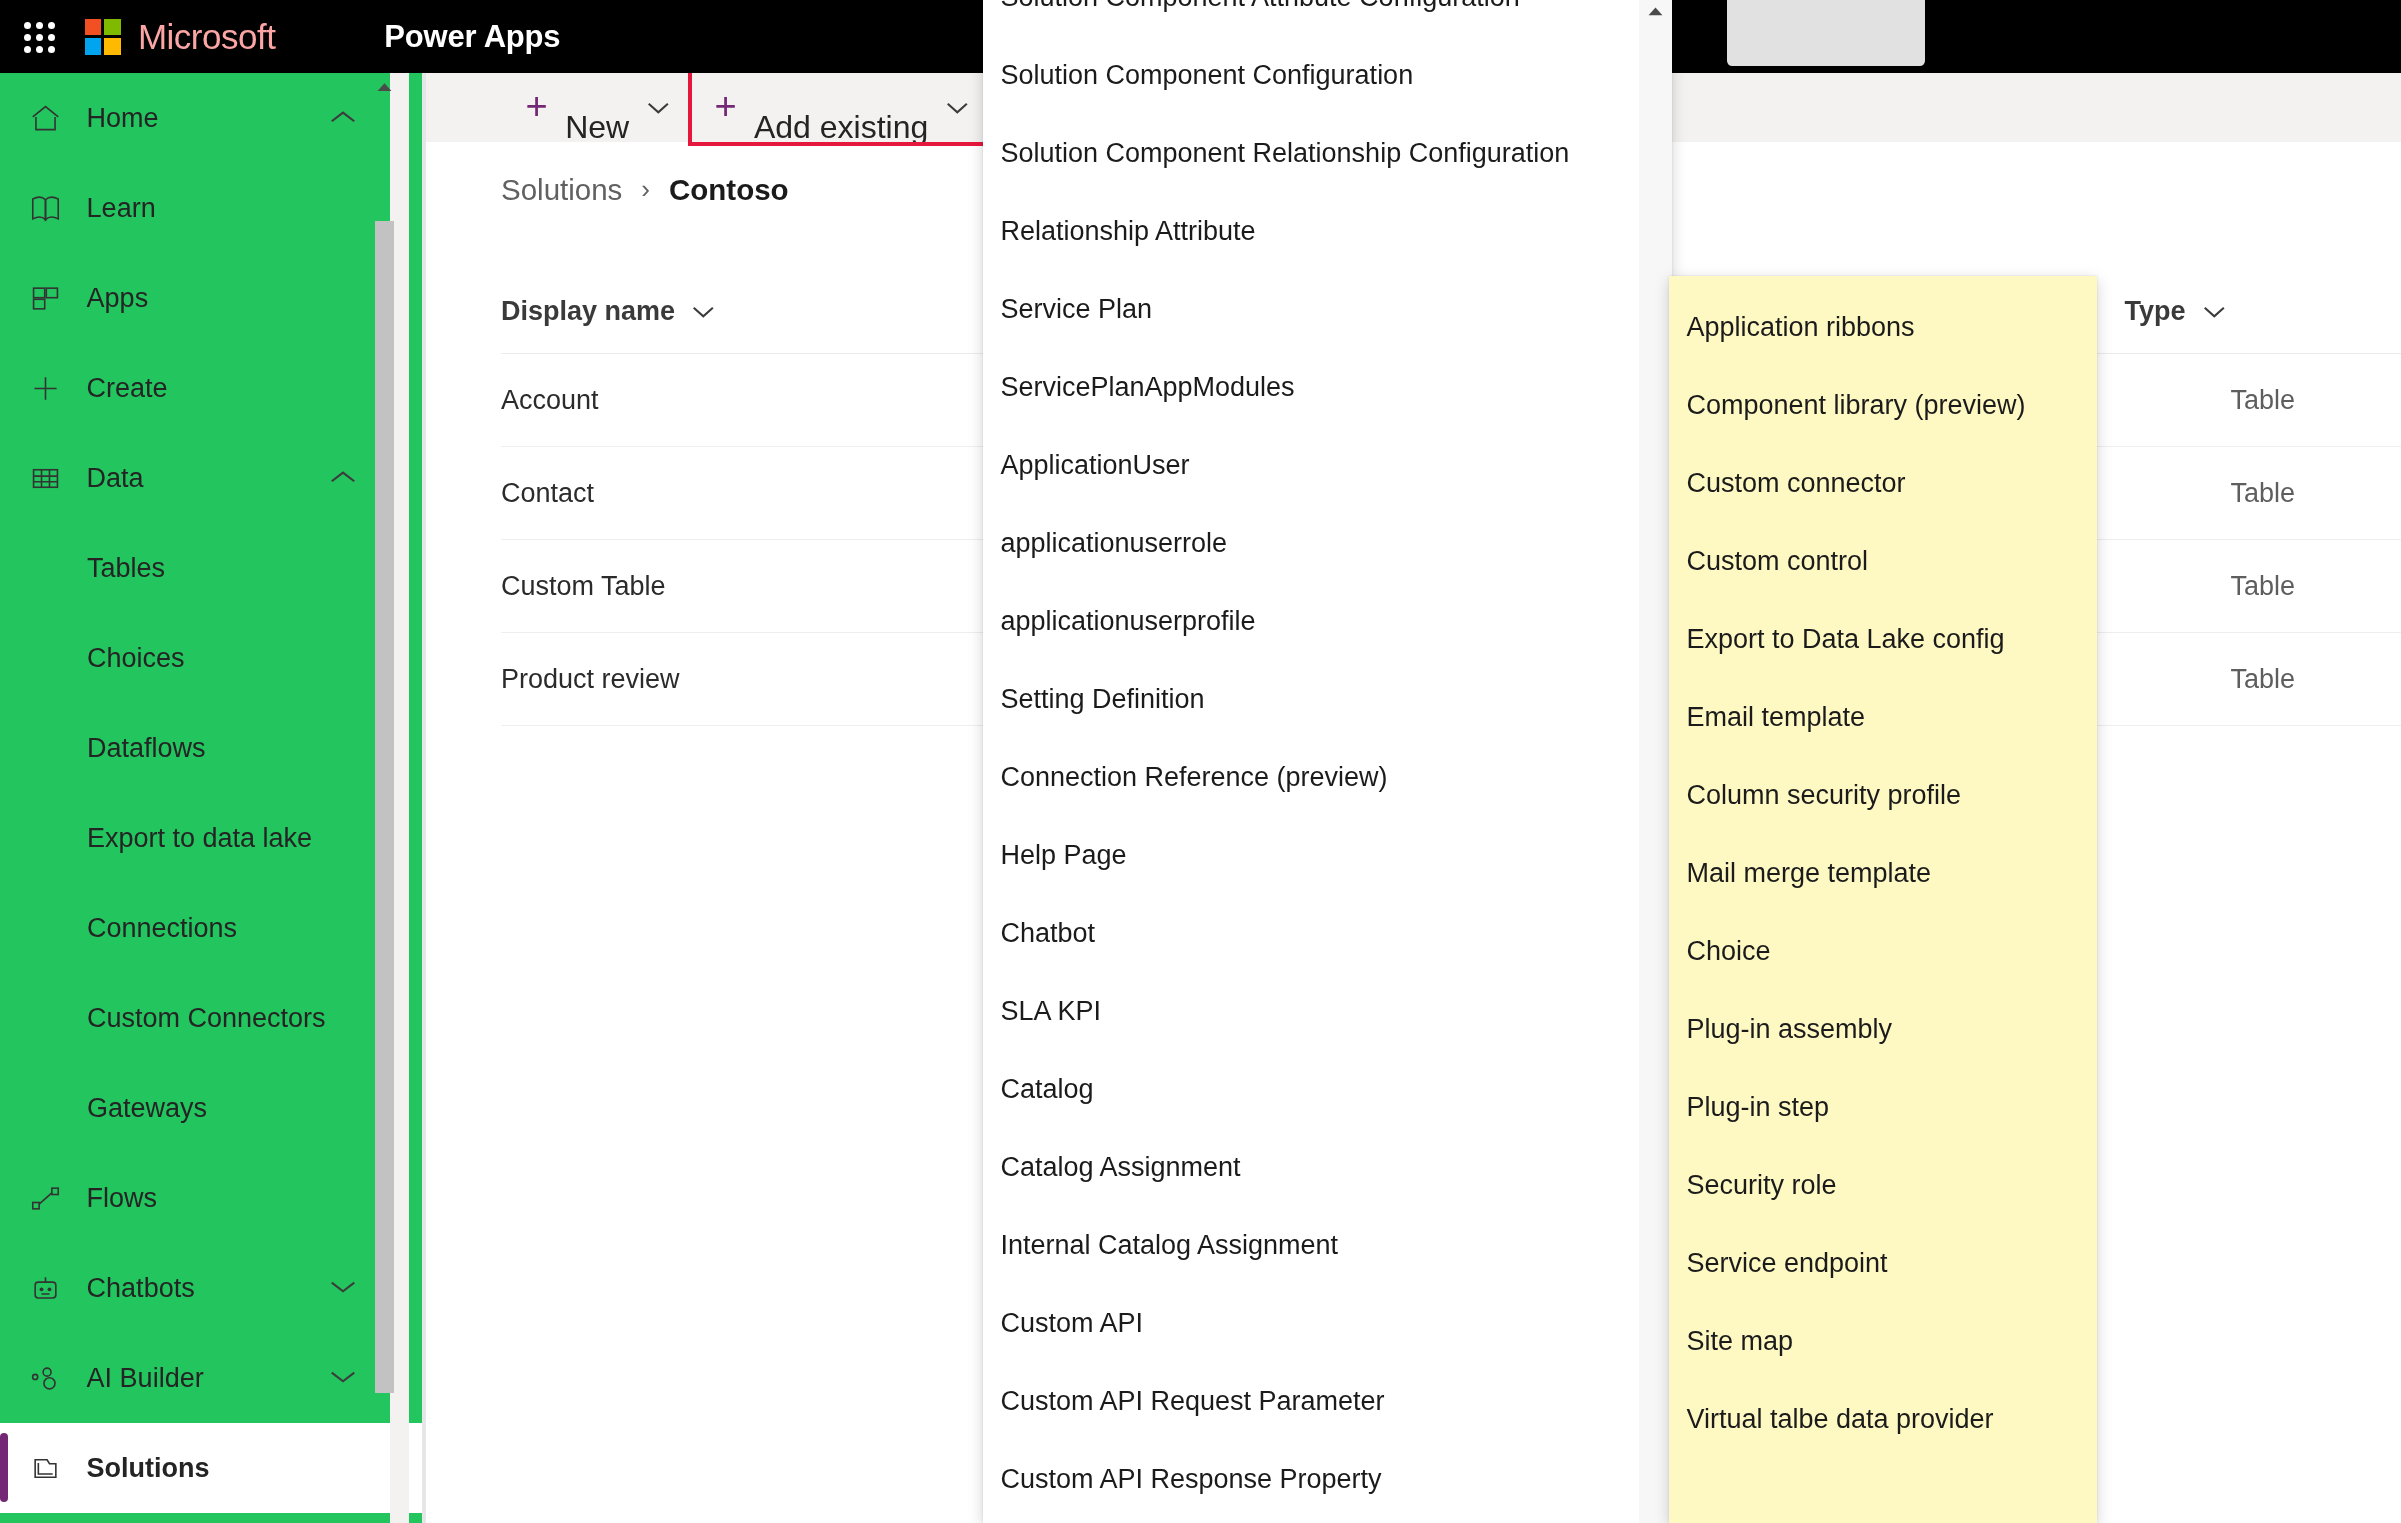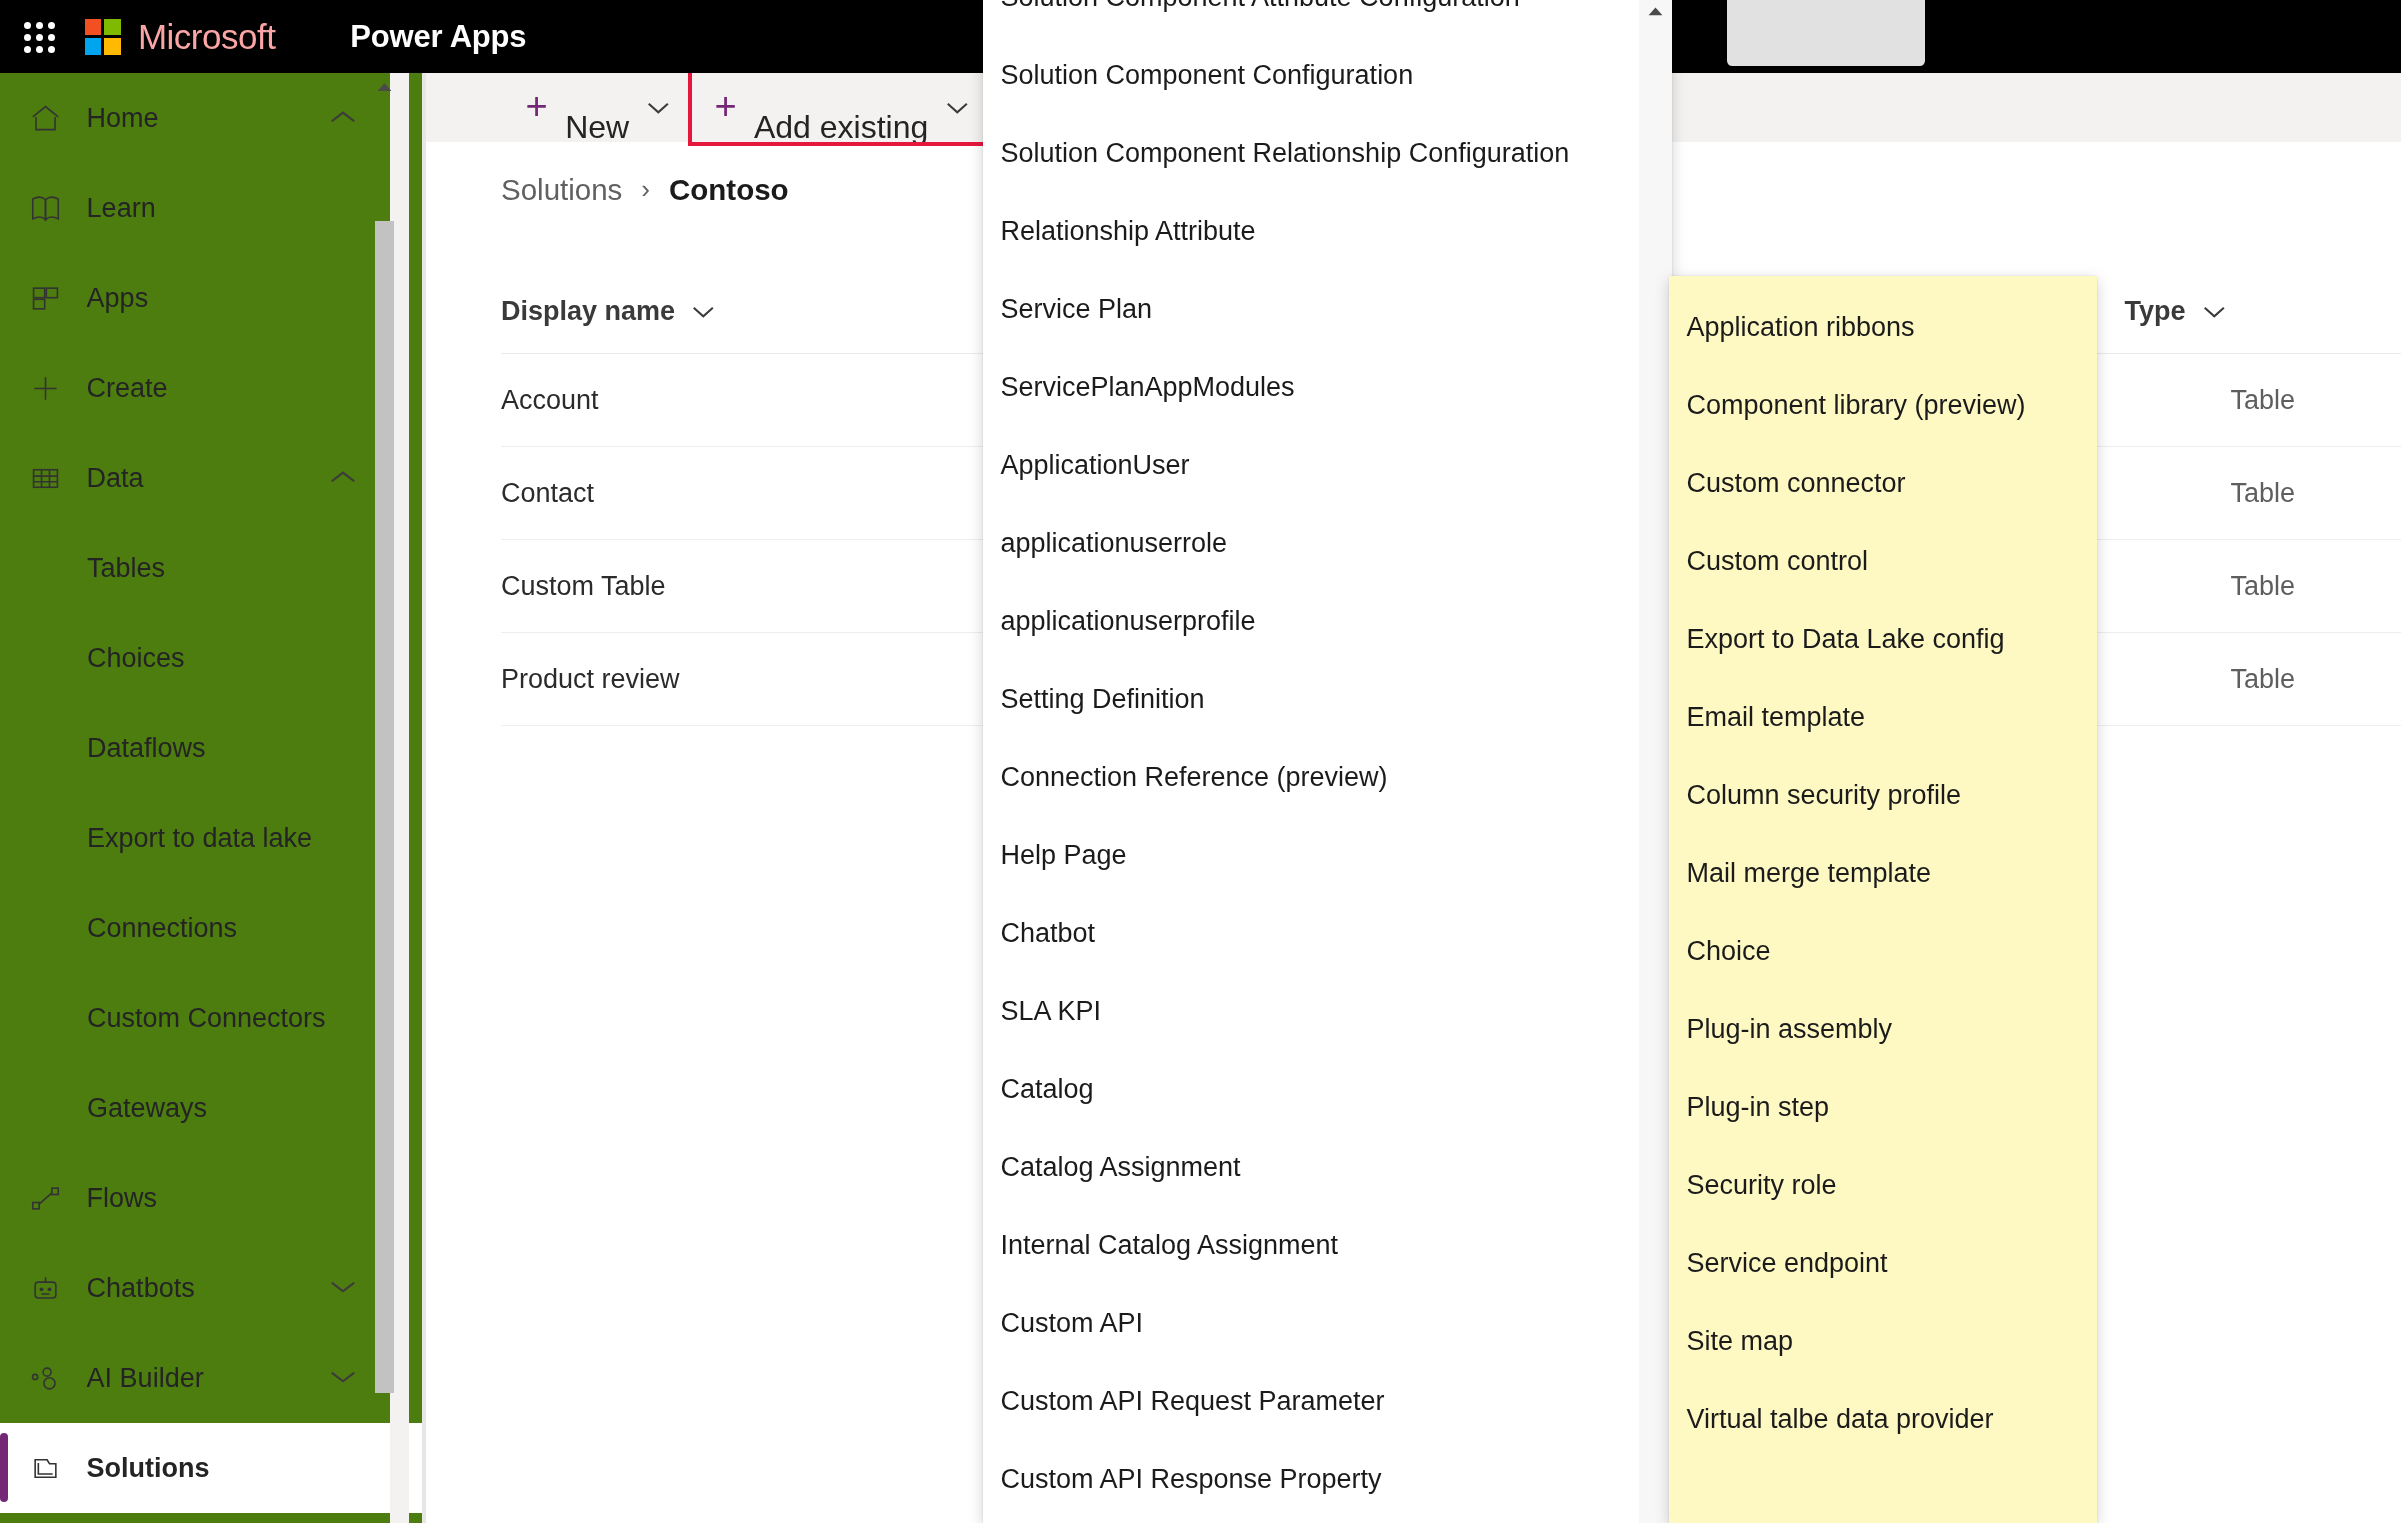--- a/index.html
+++ b/index.html
@@ -56,38 +56,38 @@
   .ms-word {
     color: #fca5a5;
     font-size: 35px;
     letter-spacing: -0.5px;
     font-weight: 400;
   }
   .app-name {
     color: #ffffff;
     font-size: 31px;
     font-weight: 600;
-    margin-left: 75px;
+    margin-left: 109px;
     letter-spacing: -0.2px;
   }
   .topbar-right-chip {
     position: absolute;
     left: 1727px; top: 0px;
     width: 198px; height: 66px;
     background: #e1e1e1;
     border-radius: 0 0 5.2px 5.2px;
   }
 
   
   .sidebar {
     position: absolute;
     top: 73px; left: 0;
     width: 425px;
     height: 1450px;
-    background: #4d7c0f;
+    background: #22c55e;
     z-index: 20;
     overflow: hidden;
   }
   .nav-item {
     position: relative;
     display: flex;
     align-items: center;
     height: 90px;
     padding-left: 26px;
     box-sizing: border-box;

